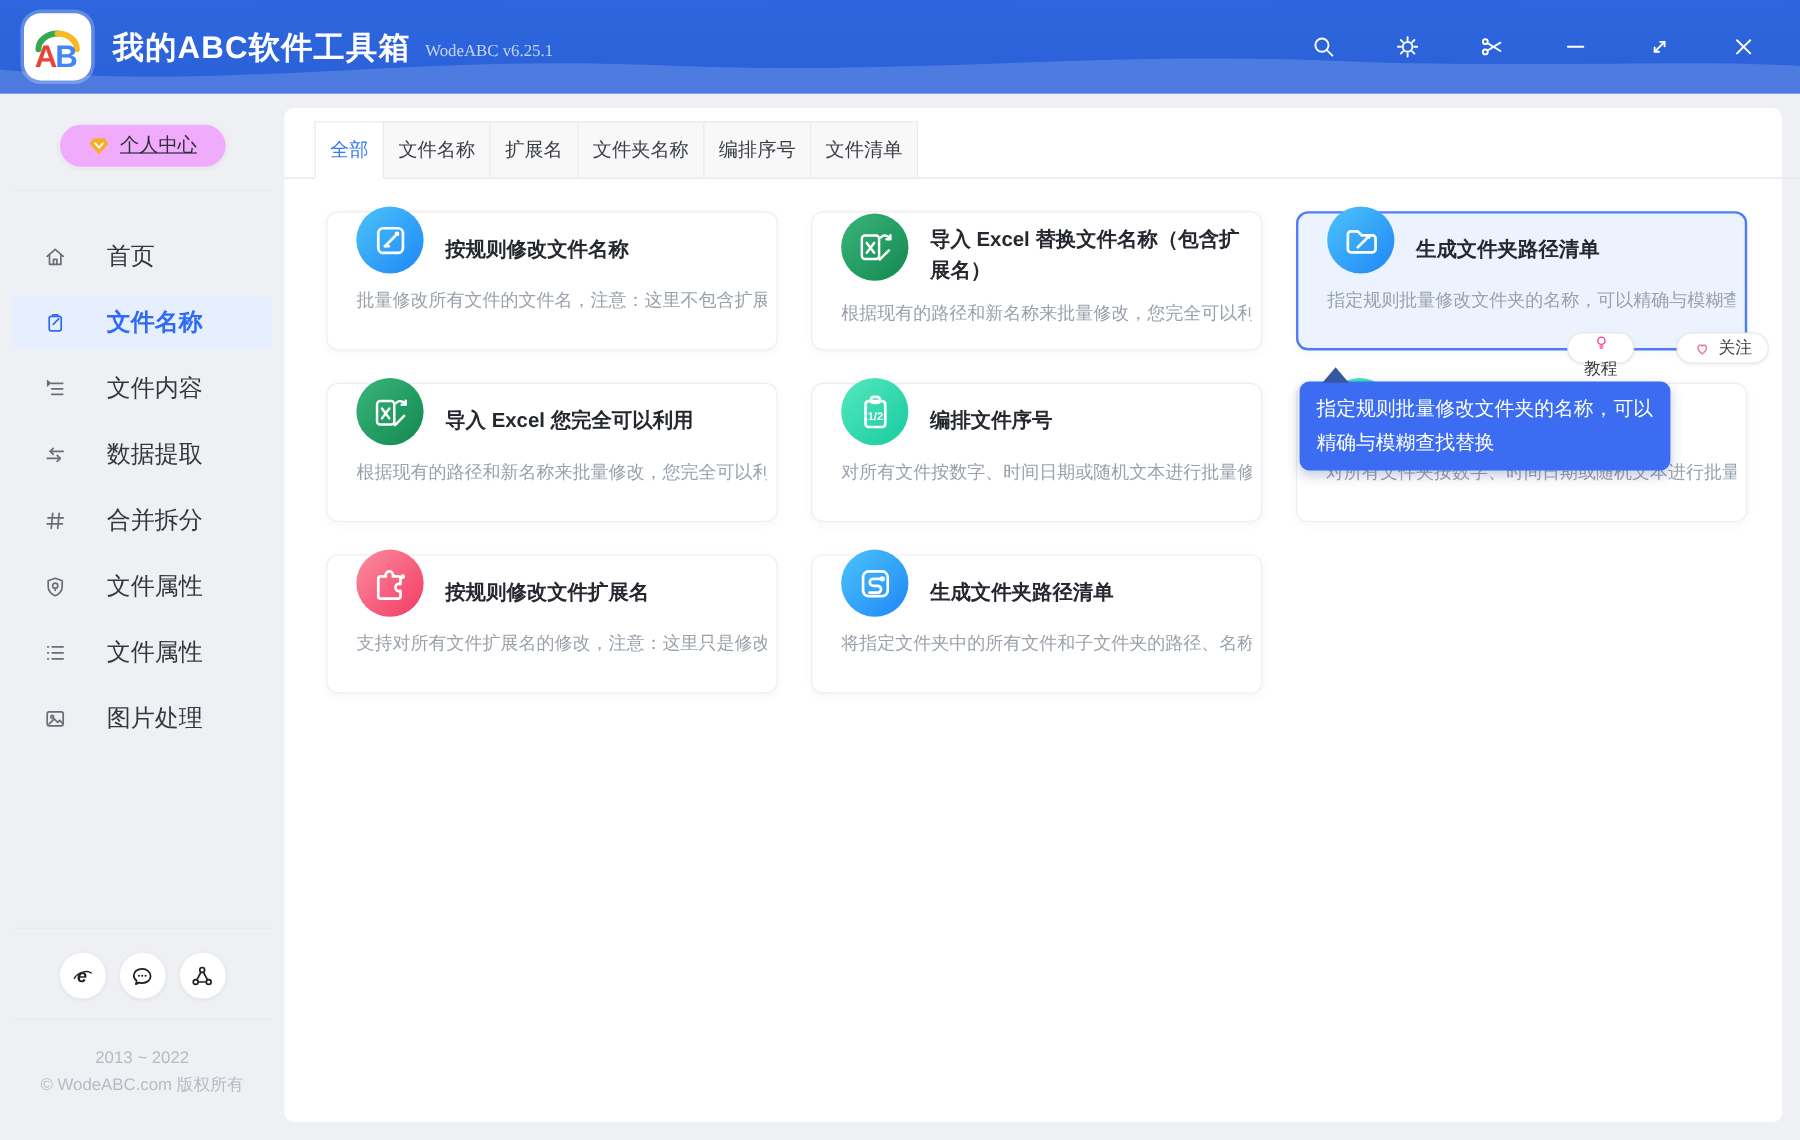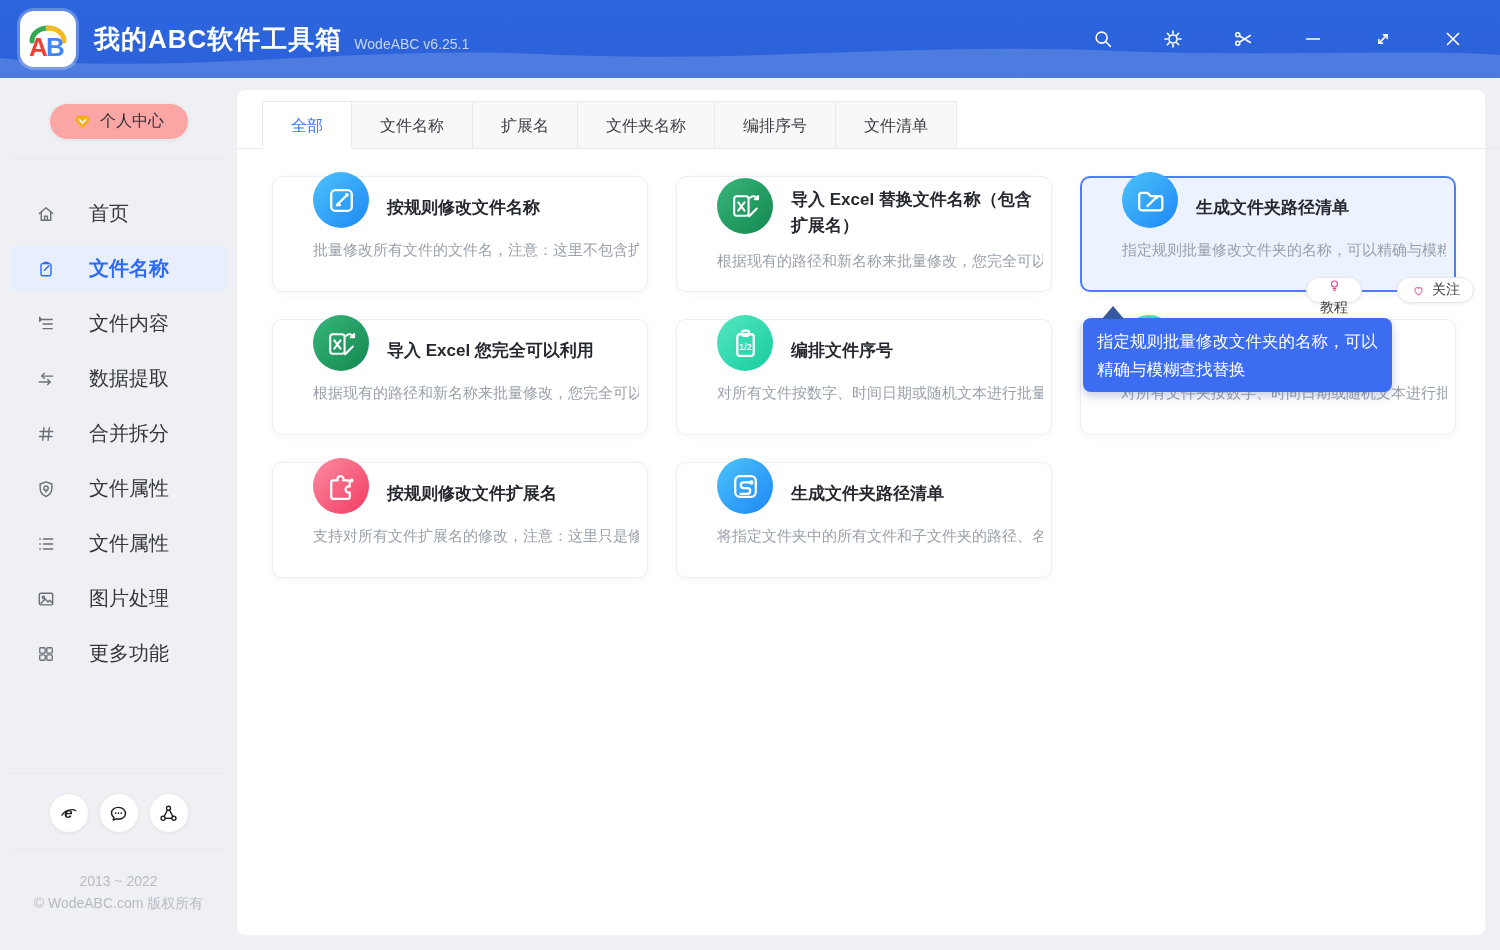--- a/index.html
+++ b/index.html
@@ -6,31 +6,31 @@
   html,body { width:1500px; height:950px; overflow:hidden; }
   body { font-family:"Liberation Sans","DejaVu Sans",sans-serif; background:#eef0f4; position:relative; }
   .ic { display:inline-block; flex:none; }
 
   
   header { position:absolute; left:0; top:0; width:1500px; height:78px;
     background:linear-gradient(180deg,#2d66de,#2b61d8); display:flex; align-items:center; padding:0 28px 0 20px; z-index:10; }
   .wave { position:absolute; left:0; bottom:0; width:100%; height:36px; pointer-events:none; }
   .logo { width:56px; height:56px; background:#fff; border-radius:14px; box-shadow:0 0 0 3px rgba(255,255,255,.25); position:relative; z-index:2; }
   .app-title { color:#fff; font-size:26px; font-weight:bold; letter-spacing:1px; margin-left:18px; position:relative; z-index:2; }
-  .app-version { color:rgba(255,255,255,.72); font-size:14px; margin-left:12px; margin-top:10px; position:relative; z-index:2; }
+  .app-version { color:rgba(255,255,255,.72); font-size:14px; margin-left:12px; margin-top:10px; position:relative; z-index:2;font-family:Liberation Serif, serif; }
   .hspacer { flex:1; }
   .win-btn { width:38px; height:38px; margin-left:32px; background:transparent; border:none; color:#fff; cursor:pointer;
     display:flex; align-items:center; justify-content:center; position:relative; z-index:2; }
   .win-btn svg { width:22px; height:22px; }
 
   
   aside { position:absolute; left:0; top:78px; width:237px; bottom:0; display:flex; flex-direction:column; }
-  .profile-btn { margin:25px auto 0; width:140px; height:37px; background:#fca5a5; border:1px solid #ebedf0; border-radius:19px;
+  .profile-btn { margin:25px auto 0; width:140px; height:37px; background:#f0abfc; border:1px solid #ebedf0; border-radius:19px;
     box-shadow:0 1px 4px rgba(0,0,0,.05); display:flex; align-items:center; justify-content:center; gap:8px;
-    font-size:16px; color:#2c3036; cursor:pointer; }
+    font-size:16px; color:#2c3036; cursor:pointer;text-decoration:underline; }
   .profile-btn svg { width:19px; height:19px; }
   .divider { height:1px; background:#e8eaee; margin:0 10px; }
   .d1 { margin-top:18px; }
   nav { margin-top:22px; }
   .side-item { height:45px; margin:10px 10px 0; border-radius:6px; display:flex; align-items:center; gap:33px;
     padding-left:26px; font-size:20px; color:#34383e; cursor:pointer; }
   .side-item svg { width:20px; height:20px; color:#6a6f77; }
   .side-item.selected { background:#e7eefd; color:#2e6cf6; font-weight:bold; }
   .side-item.selected svg { color:#2e6cf6; }
   .side-footer { margin-top:auto; }
@@ -38,30 +38,30 @@
   .circle-btn { width:40px; height:40px; border-radius:50%; background:#fff; border:1px solid #e9ebee; box-shadow:0 1px 3px rgba(0,0,0,.05);
     display:flex; align-items:center; justify-content:center; cursor:pointer; color:#1e2023; }
   .circle-btn svg { width:21px; height:21px; }
   .copyright { text-align:center; color:#b6bbc2; font-size:14px; padding:20px 0 36px; line-height:22px; }
 
   
   main { position:absolute; left:237px; top:90px; right:15px; bottom:15px; background:#fff; border-radius:8px; }
   .tabbar { display:flex; margin-left:25px; padding-top:11px; position:relative; }
   .tabbar::after { content:""; position:absolute; left:-25px; right:-1223px; bottom:0; height:1px; background:#e8eaed; }
   .tabbar { border-bottom:1px solid #e8eaed; border-bottom:none; }
-  .tab { height:48px; line-height:47px; padding:0 28px; font-size:16px; color:#3a3e44; background:#f8f8f9;
+  .tab { height:48px; line-height:47px; padding:0 12px; font-size:16px; color:#3a3e44; background:#f8f8f9;
     border:1px solid #e8eaed; margin-left:-1px; cursor:pointer; position:relative; z-index:1; }
   .tab:first-child { margin-left:0; }
   .tab.active { background:#fff; color:#3679f7; border-bottom:1px solid #fff; z-index:2; }
   .tabline { height:1px; background:#e8eaed; margin-top:-1px; }
 
   
   .cards { display:grid; grid-template-columns:repeat(3,376px); gap:27px 28px; padding:27px 29px 0 35px; position:relative; }
   .card { position:relative; height:116px; background:#fff; border:1px solid #edeef1; border-radius:10px;
-    box-shadow:0 2px 8px rgba(0,0,0,.04); padding-top:10px; cursor:pointer;padding-left:16px; }
+    box-shadow:0 2px 8px rgba(0,0,0,.04); padding-top:10px; cursor:pointer; }
   .card-head { display:flex; align-items:center; gap:18px; padding:0 14px 0 24px; }
   .badge { width:56px; height:56px; border-radius:50%; margin-top:-15px; display:flex; align-items:center; justify-content:center;
     color:#fff; flex:none; }
   .badge svg { width:37px; height:37px; color:#fff; }
   .badge.blue  { background:linear-gradient(135deg,#4cc3fa 0%,#1e87f6 100%); }
   .badge.green { background:linear-gradient(135deg,#39b57b 0%,#12884f 100%); }
   .badge.teal  { background:linear-gradient(135deg,#55e8c2 0%,#17cb9d 100%); }
   .badge.pink  { background:linear-gradient(135deg,#fb8da0 0%,#f23a62 100%); }
   .card h3 { font-size:17px; color:#25282e; line-height:26px; font-weight:bold; }
   .card p { margin:13px 8px 0 24px; font-size:15px; color:#9aa1ab; white-space:nowrap; overflow:hidden; }
@@ -391,26 +391,20 @@
           <use href="#sym-file-attrs"></use>
         </svg>
         <span>文件属性</span>
       </div>
       <div class="side-item">
         <svg class="ic ">
           <use href="#sym-image"></use>
         </svg>
         <span>图片处理</span>
       </div>
-      <div class="side-item">
-        <svg class="ic ">
-          <use href="#sym-more-grid"></use>
-        </svg>
-        <span>更多功能</span>
-      </div>
     </nav>
   <div class="side-footer">
     <div class="divider"></div>
     <div class="circle-row" id="side-footer-btns">
         <button class="circle-btn">
           <svg class="ic ">
             <use href="#sym-browser-e"></use>
           </svg>
         </button>
         <button class="circle-btn">

